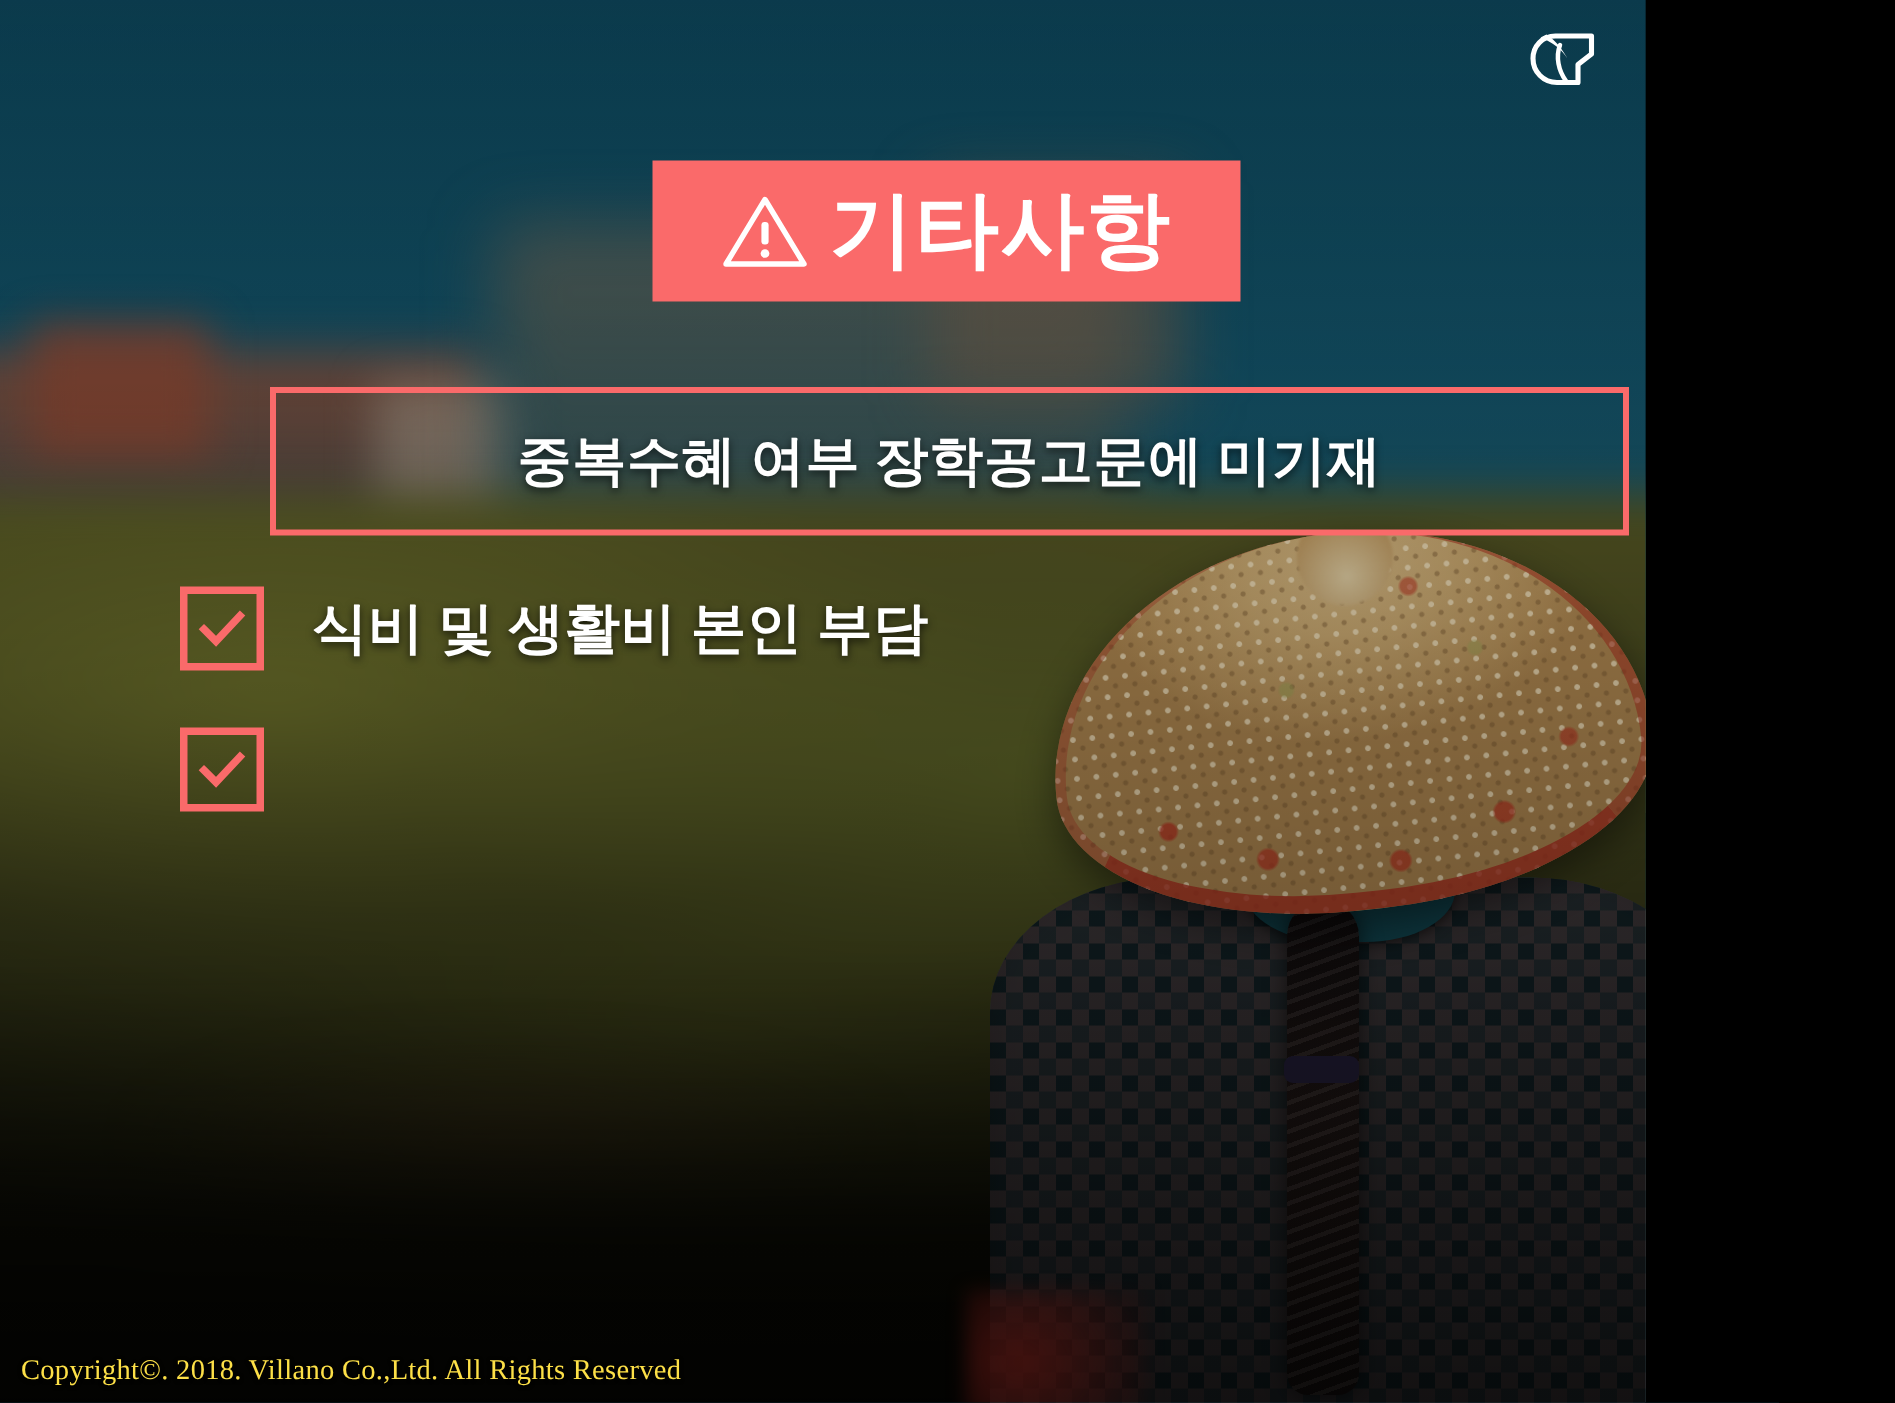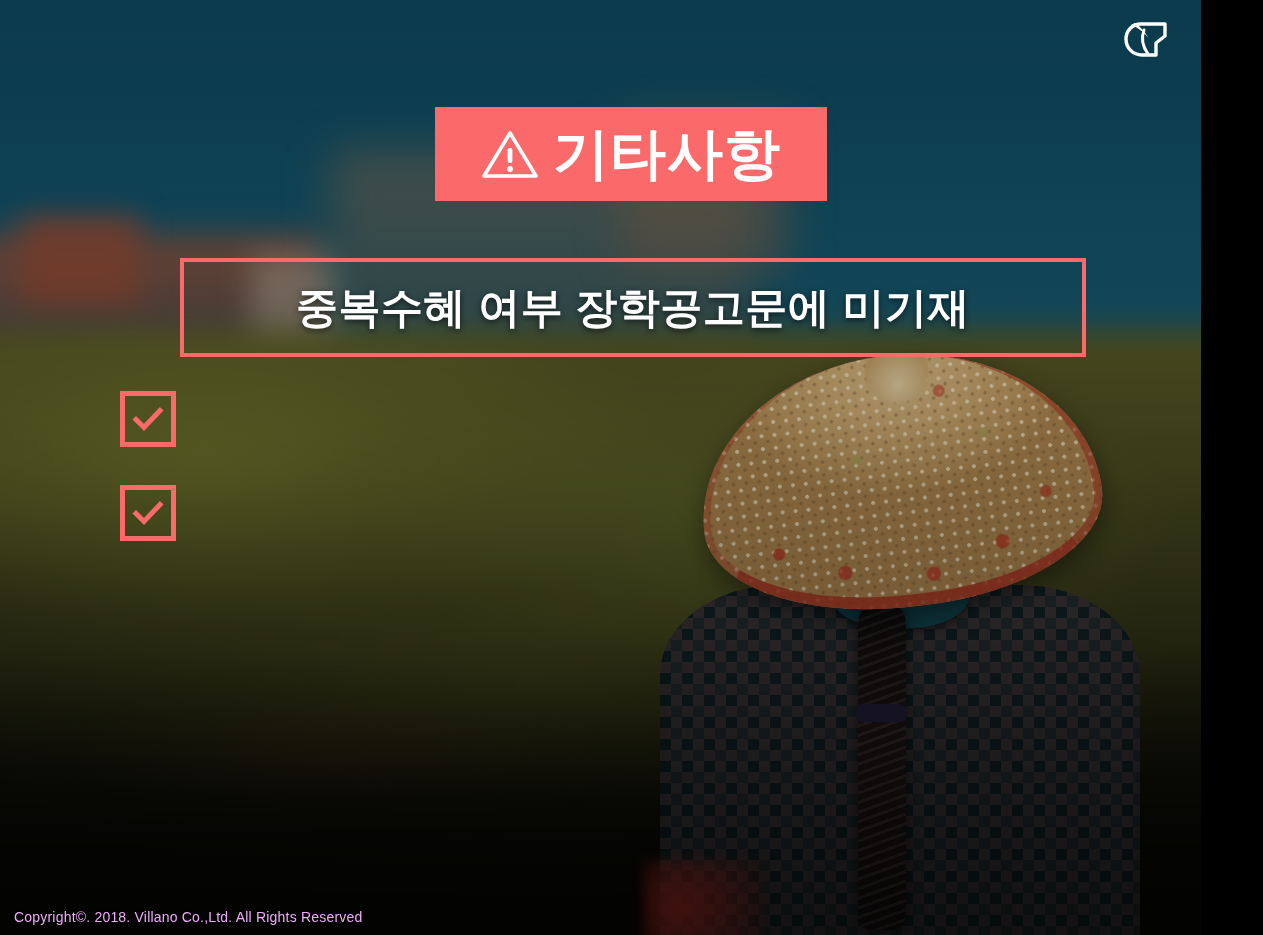--- a/index.html
+++ b/index.html
@@ -8,24 +8,25 @@
   html, body {
     width: 1263px;
     height: 935px;
     overflow: hidden;
     background: #000;
     font-family: "Liberation Sans", "DejaVu Sans", sans-serif;
   }
 
   .slide {
     position: relative;
-    width: 1201px;
+    width: 1097px;
     height: 935px;
     overflow: hidden;
     background: #0d3d4f;
+    font-family: Liberation Serif, serif;
   }
 
   
   .photo {
     position: absolute;
     inset: 0;
     overflow: hidden;
   }
 
   
@@ -290,21 +291,21 @@
     position:absolute;
     left: 180px; top: 258px;
     width: 906px; height: 99px;
     border: 4px solid #fa6a6a;
     display:flex;
     align-items:center;
     justify-content:center;
   }
   .subtitle-text {
     color:#ffffff;
-    font-size: 42px;
+    font-size: 36px;
     font-weight: 700;
     letter-spacing: .5px;
     text-shadow: 0 2px 6px rgba(0,0,0,.65);
     white-space: nowrap;
   }
 
   
   .checklist {
     position:absolute;
     left: 120px; top: 390px;
@@ -332,22 +333,22 @@
     font-weight: 700;
     letter-spacing: .3px;
     text-shadow: 0 2px 6px rgba(0,0,0,.7);
     white-space: nowrap;
   }
 
   
   .footer {
     position:absolute;
     left: 14px; bottom: 10px;
-    color:#f0abfc;
-    font-size: 14px;
+    color:#fde047;
+    font-size: 19px;
     font-weight: 400;
     letter-spacing: .2px;
     text-shadow: 0 1px 3px rgba(0,0,0,.8);
   }
 </style>
 </head>
 <body>
 
 <div class="slide">
 
@@ -402,20 +403,21 @@
     </div>
 
     <div class="checklist">
 
       <div class="check-row">
         <span class="checkbox">
           <svg viewBox="0 0 34 34" xmlns="http://www.w3.org/2000/svg">
             <path d="M5 17.5 L13 25.5 L29 8.5" fill="none" stroke="#fa6a6a" stroke-width="5" stroke-linecap="square" stroke-linejoin="miter"></path>
           </svg>
         </span>
+        <span class="check-label">식비 및 생활비 본인 부담</span>
       </div>
 
       <div class="check-row">
         <span class="checkbox">
           <svg viewBox="0 0 34 34" xmlns="http://www.w3.org/2000/svg">
             <path d="M5 17.5 L13 25.5 L29 8.5" fill="none" stroke="#fa6a6a" stroke-width="5" stroke-linecap="square" stroke-linejoin="miter"></path>
           </svg>
         </span>
       </div>
 

